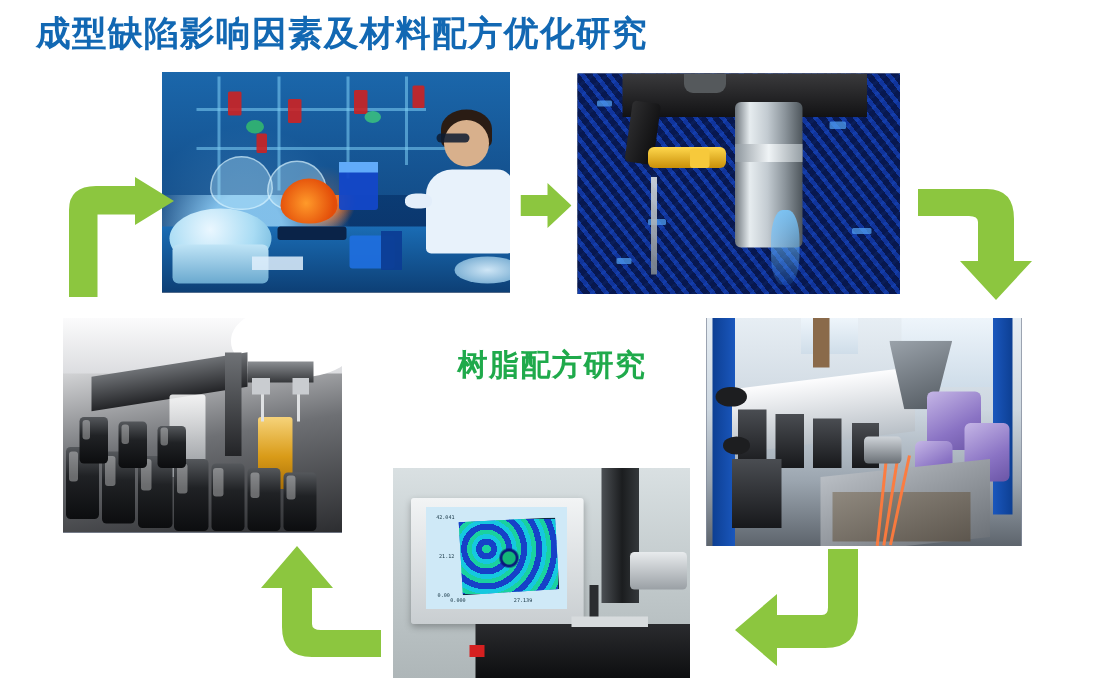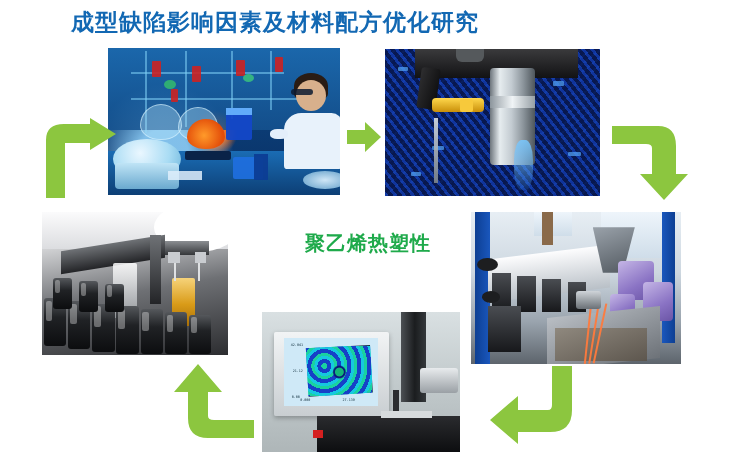--- a/index.html
+++ b/index.html
@@ -9,21 +9,20 @@
     position:relative;
   }
   .stage{position:absolute;inset:0;}
 
   
   .title{
     position:absolute;left:24px;top:7px;
     font-family:"DejaVu Serif","Liberation Serif",serif;
     font-size:23px;font-weight:700;color:#1268b3;letter-spacing:1px;
     white-space:nowrap;
-    margin-left:47px;
   }
 
   
   .center-caption{
     position:absolute;left:283px;top:222px;width:170px;
     text-align:center;color:#1faa4b;font-weight:700;
     font-size:20px;line-height:43px;letter-spacing:1px;
     font-family:"DejaVu Sans","Liberation Sans",sans-serif;
   }
   .center-caption span{display:block;}
@@ -329,16 +328,16 @@
     </svg>
   </div>
 
   <div class="arrow" style="left:168px;top:362px;width:86px;height:80px;">
     <svg width="86" height="80" viewBox="0 0 86 80">
       <path d="M86 76 L40 76 Q20 76 20 56 L20 30 L6 30 L30 2 L54 30 L40 30 L40 54 Q40 58 46 58 L86 58 Z" fill="#8cc63f"></path>
     </svg>
   </div>
 
   <div class="center-caption">
-    <span>聚乙烯热塑性</span>
+    <span>树脂配方研究</span>
   </div>
 
 </div>
 
 </body></html>

